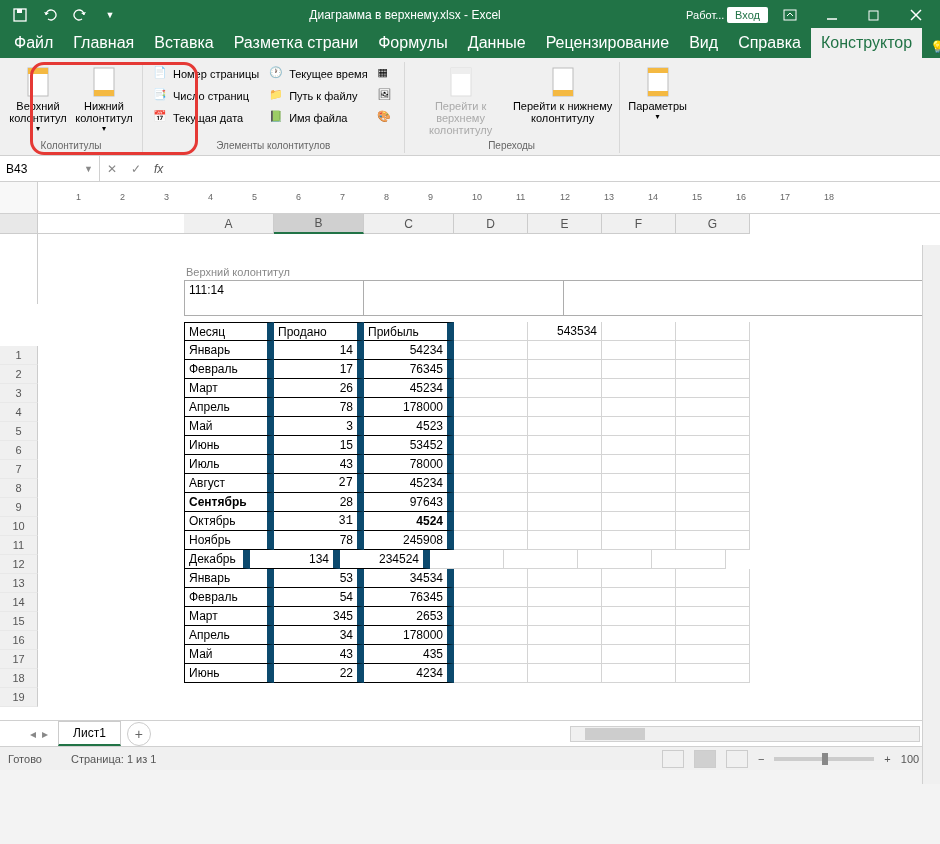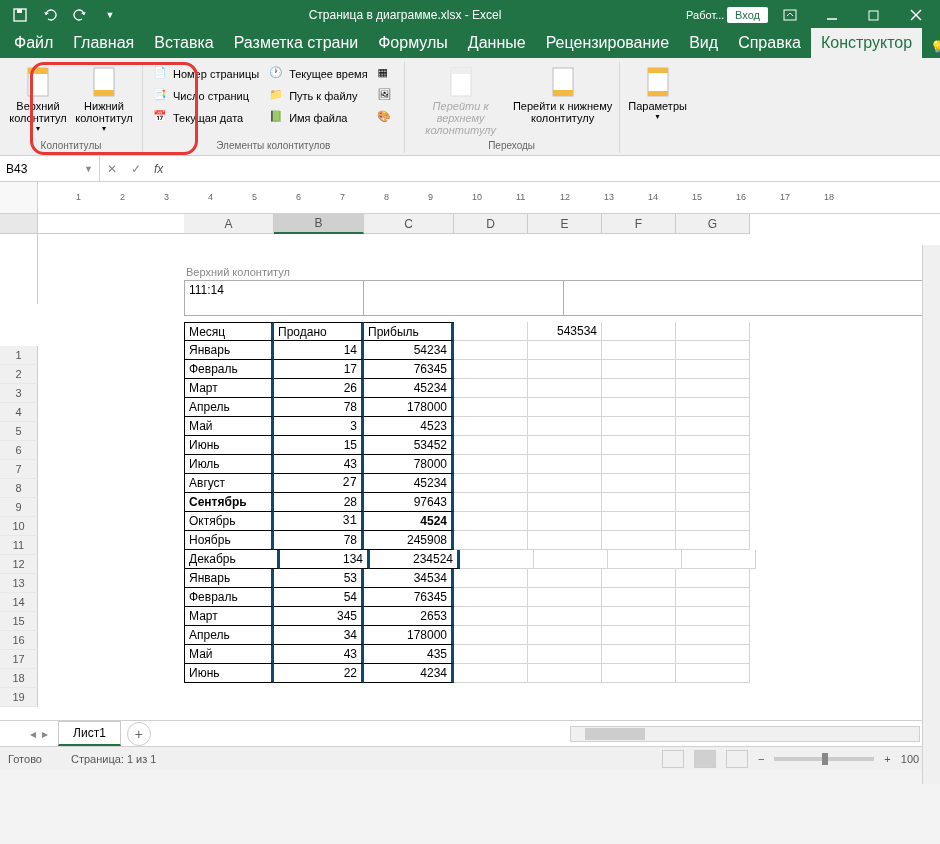--- a/index.html
+++ b/index.html
@@ -19,21 +19,21 @@
 .tab.active { background: #f0f0f0; color: #217346; }
 .tabs-right { margin-left: auto; display: flex; align-items: center; padding-right: 8px; }
 .tab-right-item { color: #fff; font-size: 12px; padding: 4px 8px; display: flex; align-items: center; gap: 4px; cursor: pointer; }
 
 .ribbon { height: 98px; background: #f0f0f0; border-bottom: 1px solid #d0d0d0; display: flex; padding: 4px 0 2px 0; }
 .ribbon-group { border-right: 1px solid #d8d8d8; padding: 0 6px; display: flex; flex-direction: column; position: relative; }
 .ribbon-group-label { position: absolute; bottom: 2px; left: 0; right: 0; text-align: center; font-size: 10px; color: #666; }
 .ribbon-buttons { display: flex; gap: 2px; height: 76px; }
 .big-btn { width: 64px; display: flex; flex-direction: column; align-items: center; justify-content: flex-start; padding-top: 4px; cursor: pointer; font-size: 11px; text-align: center; }
 .big-btn .icon { width: 32px; height: 32px; margin-bottom: 2px; }
-.big-btn.disabled { color: #aaa; font-style: italic; }
+.big-btn.disabled { color: #aaa; }
 .small-btns { display: flex; flex-direction: column; gap: 2px; padding-top: 2px; }
 .small-btn { display: flex; align-items: center; gap: 4px; font-size: 11px; cursor: pointer; padding: 2px 4px; }
 .small-icon { width: 16px; height: 16px; display: inline-block; }
 .highlight-box { position: absolute; border: 3px solid #e53935; border-radius: 14px; pointer-events: none; }
 
 .formula-bar { height: 26px; background: #fff; border-bottom: 1px solid #d0d0d0; display: flex; align-items: center; }
 .name-box { width: 100px; border-right: 1px solid #d0d0d0; padding: 0 6px; font-size: 12px; display: flex; align-items: center; justify-content: space-between; height: 100%; }
 .fb-btn { width: 24px; text-align: center; color: #888; cursor: pointer; font-size: 12px; }
 .fx-label { font-style: italic; font-size: 12px; color: #555; padding: 0 6px; }
 .formula-input { flex: 1; border: none; outline: none; font-size: 12px; padding: 0 4px; }
@@ -61,21 +61,21 @@
 .header-sections { display: flex; margin-left: 146px; border-top: 1px solid #adadad; border-bottom: 1px solid #adadad; height: 36px; }
 .header-sec { border-right: 1px solid #adadad; padding: 2px 4px; font-size: 12px; }
 .header-sec.left { width: 180px; border-left: 1px solid #adadad; }
 .header-sec.center { width: 180px; background: #fff; border: 2px solid #333; display: flex; align-items: flex-start; justify-content: center; padding-top: 2px; height: 38px; margin-top: -1px; }
 .header-sec.center span::after { content: ''; display: inline-block; width: 1px; height: 14px; background: #000; vertical-align: middle; margin-left: 1px; }
 .header-sec.right { width: 200px; }
 
 .data-rows { margin-left: 146px; }
 .data-row { display: flex; height: 19px; }
 .cell { border-right: 1px solid #d4d4d4; border-bottom: 1px solid #d4d4d4; font-size: 12px; padding: 1px 4px; overflow: hidden; white-space: nowrap; display: flex; align-items: center; }
-.cell.bordered { border-right: 3px solid #0c4a6e; border-bottom: 1px solid #000; }
+.cell.bordered { border-right: 7px solid #0c4a6e; border-bottom: 1px solid #000; }
 .cell.btop { border-top: 1px solid #000; }
 .cell.bleft { border-left: 1px solid #000; }
 .cell.ralign { justify-content: flex-end; }
 
 .scrollbars-v { position: absolute; right: 0; top: 245px; width: 18px; bottom: 60px; background: #f0f0f0; border-left: 1px solid #d0d0d0; }
 .sheet-tabs { height: 26px; background: #fff; border-top: 1px solid #d0d0d0; display: flex; align-items: center; padding-left: 30px; font-size: 12px; }
 .sheet-tab { padding: 4px 14px; border: 1px solid #ccc; border-bottom: 2px solid #217346; background: #fff; cursor: pointer; }
 .sheet-add { width: 24px; height: 24px; display: flex; align-items: center; justify-content: center; color: #666; cursor: pointer; margin-left: 6px; border: 1px solid #ccc; border-radius: 50%; font-size: 14px; }
 .hscroll { margin-left: auto; width: 350px; height: 16px; background: #f0f0f0; border: 1px solid #d0d0d0; margin-right: 20px; position: relative; }
 .hscroll-thumb { position: absolute; left: 14px; width: 60px; top: 1px; bottom: 1px; background: #cdcdcd; }
@@ -106,21 +106,21 @@
         </svg>
       </div>
     <div class="qat-icon">
         <svg width="14" height="14" viewBox="0 0 14 14">
           <path d="M11 7 A5 5 0 1 0 9 11" fill="none" stroke="#fff" stroke-width="1.3"></path>
           <path d="M11 7 L13 4 L8 5 Z" fill="#fff"></path>
         </svg>
       </div>
     <div class="qat-icon" style="font-size:9px;">▼</div>
   </div>
-  <div class="title-text">Страница в диаграмме.xlsx - Excel</div>
+  <div class="title-text">Диаграмма в верхнему.xlsx - Excel</div>
   <div class="title-right">
     <span class="work-lbl">Работ...</span>
     <span class="login-btn">Вход</span>
     <div class="title-btn">
         <svg width="14" height="12">
           <rect x="1" y="1" width="12" height="10" fill="none" stroke="#fff"></rect>
           <path d="M4 7 L7 4 L10 7" fill="none" stroke="#fff"></path>
         </svg>
       </div>
     <div class="title-btn">
@@ -465,21 +465,21 @@
           <div class="data-row">
             <div class="cell bordered bleft" style="width: 90px;">Ноябрь</div>
             <div class="cell bordered ralign" style="width: 90px;">78</div>
             <div class="cell bordered ralign" style="width: 90px;">245908</div>
             <div class="cell" style="width: 74px;"></div>
             <div class="cell" style="width: 74px;"></div>
             <div class="cell" style="width: 74px;"></div>
             <div class="cell" style="width: 74px;"></div>
           </div>
           <div class="data-row">
-            <div class="cell bordered bleft" style="width: 96px;">Декабрь</div>
+            <div class="cell bordered bleft" style="width: 66px;">Декабрь</div>
             <div class="cell bordered ralign" style="width: 90px;">134</div>
             <div class="cell bordered ralign" style="width: 90px;">234524</div>
             <div class="cell" style="width: 74px;"></div>
             <div class="cell" style="width: 74px;"></div>
             <div class="cell" style="width: 74px;"></div>
             <div class="cell" style="width: 74px;"></div>
           </div>
           <div class="data-row">
             <div class="cell bordered bleft" style="width: 90px;">Январь</div>
             <div class="cell bordered ralign" style="width: 90px;">53</div>

